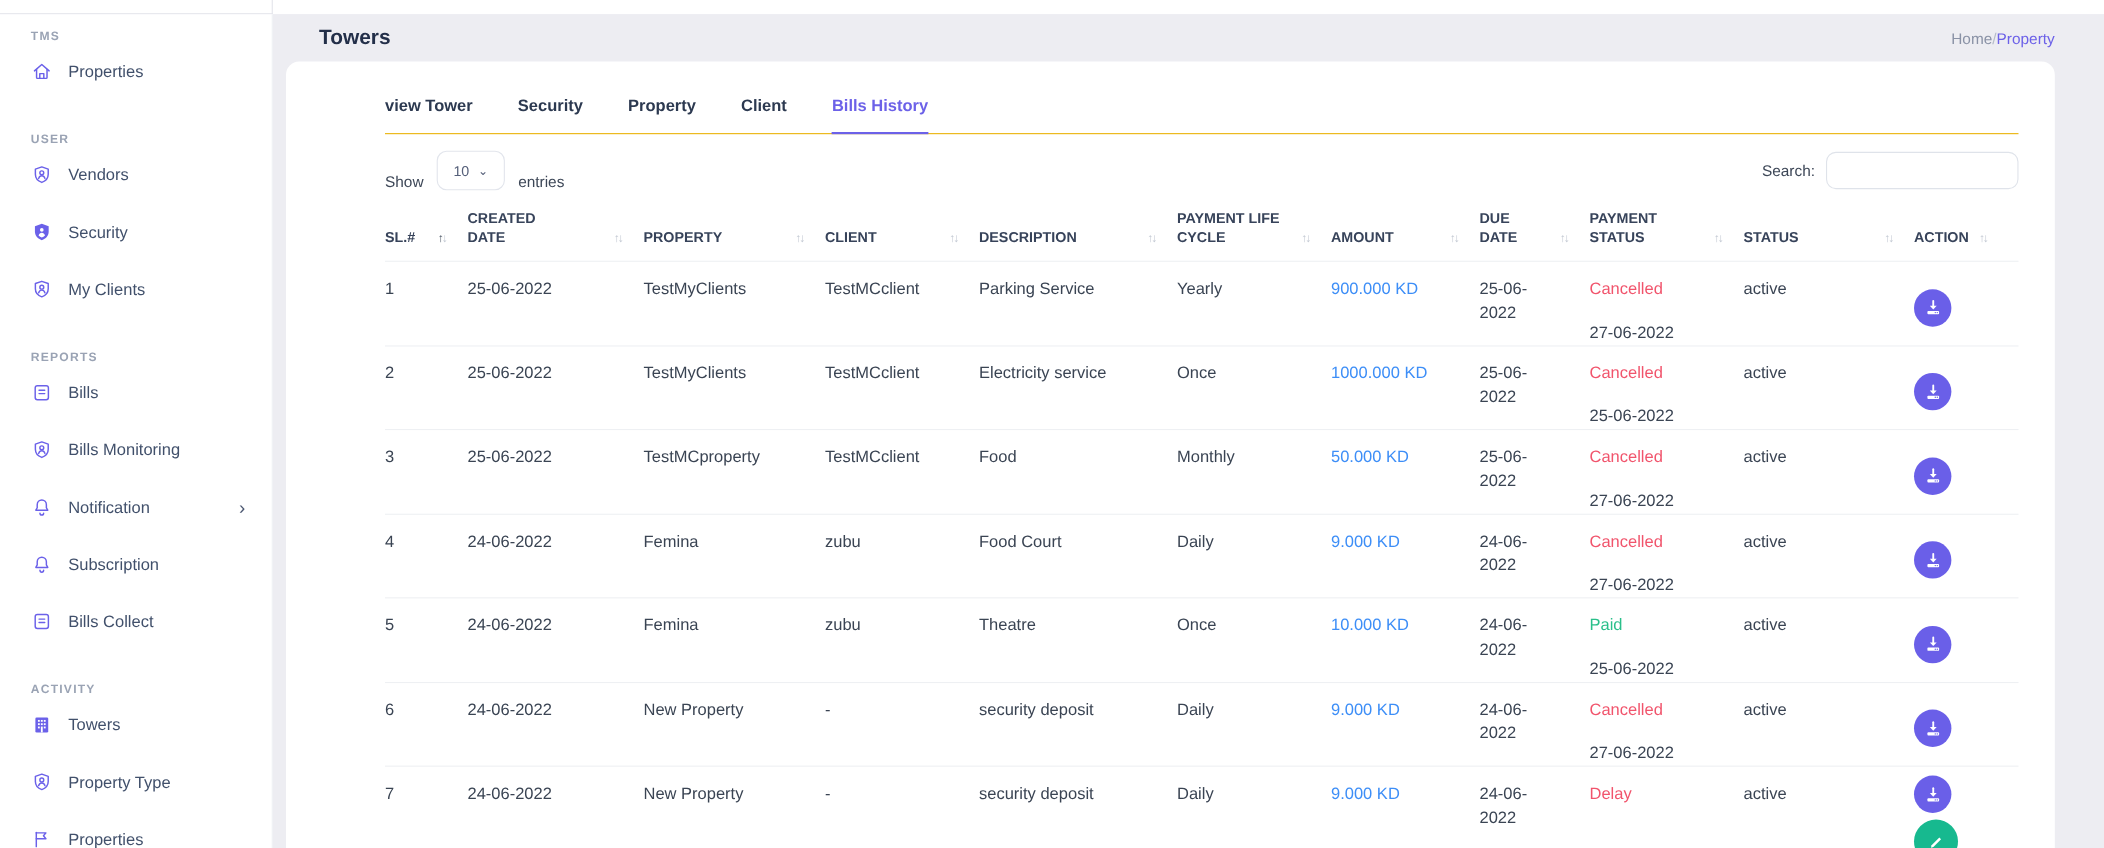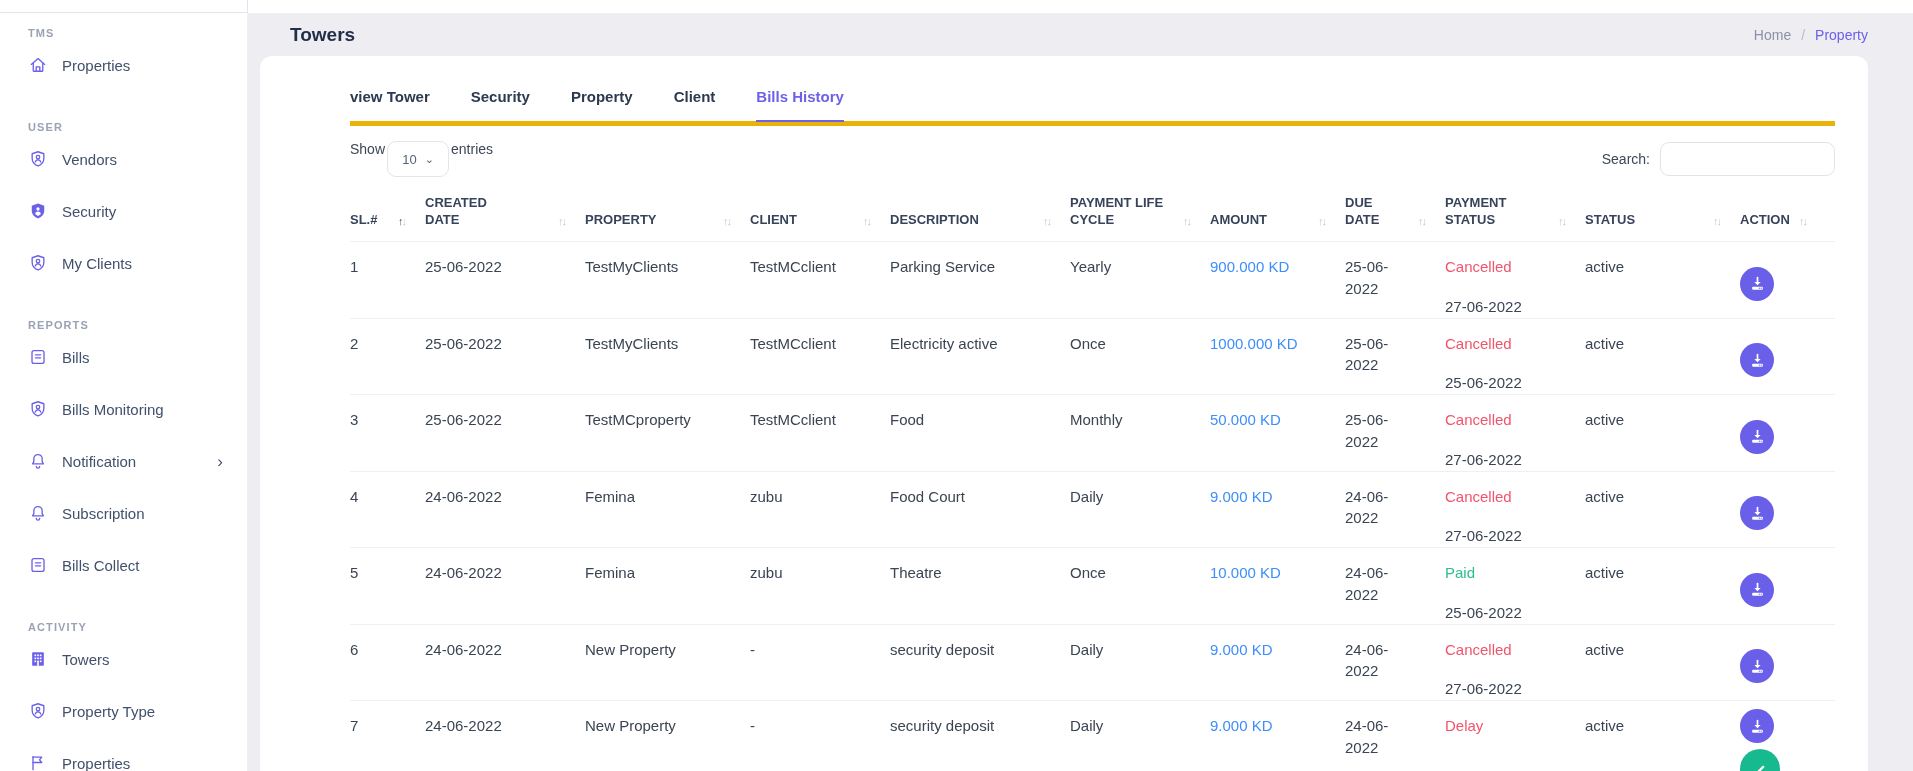--- a/index.html
+++ b/index.html
@@ -25,36 +25,36 @@
   .nav-icon { width:20px; height:20px; color:#6b61e9; flex:0 0 20px; }
   .nav-icon svg { width:20px; height:20px; display:block; }
   .nav-label { font-size:15px; color:#41506b; }
   .nav-chevron { display:none; margin-left:auto; font-size:17px; color:#4a5670; line-height:1; }
   .nav-chevron[data-show="true"] { display:block; }
 
   
   .main { flex:1; background:#ededf2; padding:0 45px 0 12px; display:flex; flex-direction:column; }
   .page-head { height:43px; display:flex; align-items:center; justify-content:space-between; }
   .page-title { font-size:19px; font-weight:bold; color:#232f49; margin-left:30px; }
-  .breadcrumb { font-size:14px; display:flex; gap:10px; align-items:center; }
+  .breadcrumb { font-size:14px; display:flex; align-items:center; }
   .crumb-home { color:#8a92a6; cursor:pointer; }
   .crumb-sep { color:#b6bcc9; }
   .crumb-current { color:#6c61e8; cursor:pointer; }
 
   .card { background:#fff; border-radius:12px 12px 0 0; flex:1; padding:26px 33px 0 90px; overflow:hidden; }
 
   
-  .tabs { display:flex; gap:41px; border-bottom:5px solid #eab308; }
+  .tabs { display:flex; gap:41px; border-bottom:1px solid #eab308; }
   .tab { font-size:15px; font-weight:bold; color:#2c3950; padding:6px 0 15px; cursor:pointer;
          border-bottom:2px solid transparent; margin-bottom:-1px; }
   .tab[data-active="true"] { color:#6c61e8; border-bottom-color:#6c61e8; }
 
   
   .controls { margin-top:15px; display:flex; align-items:center; justify-content:space-between; }
-  .show-group { display:flex; align-items:flex-start; gap:2px; font-size:14px; color:#3d4757; }
+  .show-group { display:flex; align-items:flex-end; gap:12px; font-size:14px; color:#3d4757; }
   .page-size { width:62px; height:36px; border:1px solid #e2e5ec; border-radius:9px; display:flex;
                align-items:center; justify-content:center; gap:8px; font-size:13px; color:#56607a; cursor:pointer; }
   .page-size .chev { font-size:11px; color:#56607a; }
   .search-group { display:flex; align-items:center; gap:10px; font-size:14px; color:#3d4757; }
   .search-input { width:175px; height:34px; border:1px solid #dfe3ea; border-radius:9px; outline:none;
                   font-size:14px; padding:0 10px; color:#3d4757; font-family:"Liberation Sans",sans-serif; }
 
   
   .table { margin-top:18px; }
   .grid { display:grid; grid-template-columns:75px 160px 165px 140px 180px 140px 135px 100px 140px 155px 90px; }
@@ -442,21 +442,21 @@
                 </button>
 
               </div>
             </div>
 
             <div class="grid row">
               <div class="cell c0">2</div>
               <div class="cell c1">25-06-2022</div>
               <div class="cell c2">TestMyClients</div>
               <div class="cell c3">TestMCclient</div>
-              <div class="cell c4">Electricity active</div>
+              <div class="cell c4">Electricity service</div>
               <div class="cell c5">Once</div>
               <div class="cell c6">
                 <span class="amount">1000.000 KD</span>
               </div>
               <div class="cell c7">25-06-2022</div>
               <div class="cell c8">
                 <span class="pay-status" data-color="red">Cancelled</span>
                 <span class="pay-date">25-06-2022</span>
               </div>
               <div class="cell c9">active</div>

